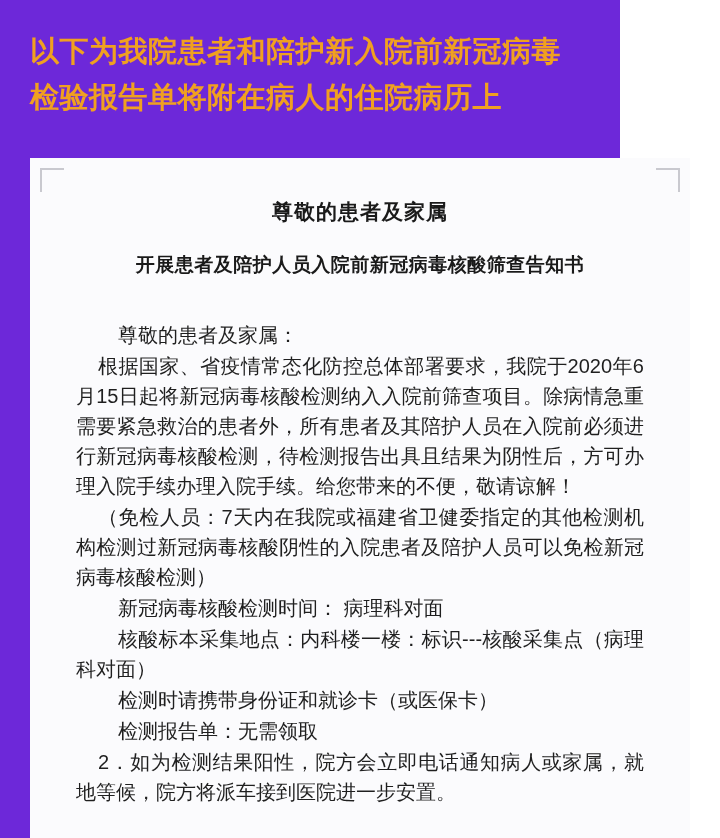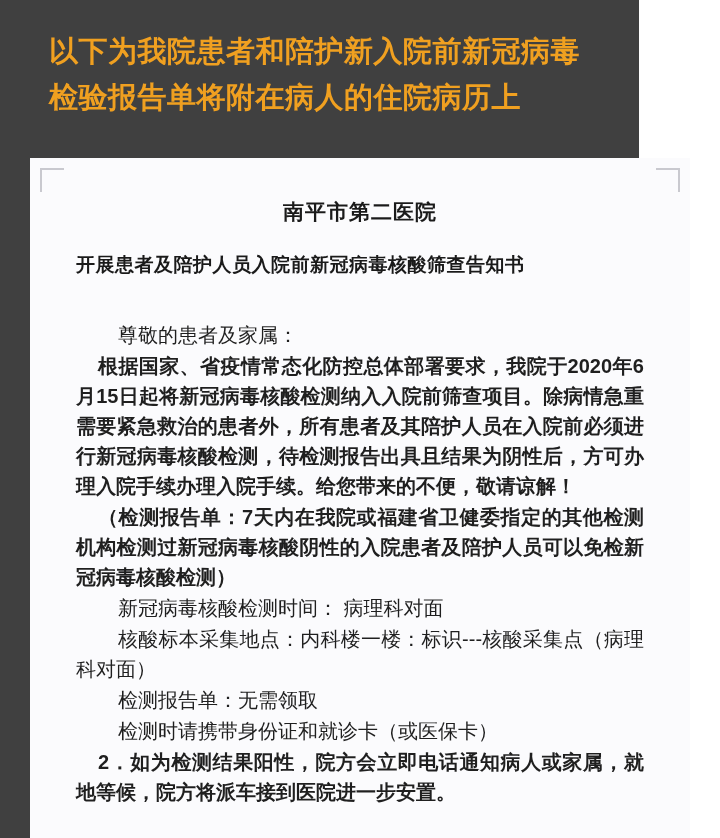--- a/index.html
+++ b/index.html
@@ -10,22 +10,21 @@
     width: 720px;
     height: 838px;
     background: #ffffff;
     font-family: "Liberation Sans", sans-serif;
     overflow: hidden;
   }
   .page {
     position: relative;
     width: 620px;
     height: 838px;
-    background: #404040;
-    padding-left: 19px;
+    background: #6d28d9;
   }
   .headline {
     padding: 28px 30px 0 30px;
   }
   .headline-line {
     color: #f0a020;
     font-size: 29px;
     font-weight: bold;
     line-height: 46px;
     letter-spacing: 0.5px;
@@ -61,65 +60,65 @@
   }
   .doc-title {
     text-align: center;
     font-size: 21px;
     font-weight: bold;
     color: #1a1a1a;
     letter-spacing: 1px;
     margin-top: 8px;
   }
   .doc-subtitle {
-    text-align: left;
+    text-align: center;
     font-size: 19px;
     font-weight: bold;
     color: #1a1a1a;
     letter-spacing: 0.5px;
     margin-top: 26px;
   }
   .body-block {
     margin-top: 42px;
   }
   .para {
     font-size: 20px;
     color: #1f1f1f;
     line-height: 30px;
     text-align: justify;
     margin: 0 0 1px 0;
   }
-  .para.indent1 { text-indent: 1.1em; font-weight: bold; }
+  .para.indent1 { text-indent: 1.1em; }
   .para.indent2 { text-indent: 2.1em; }
   .para.indent4 { text-indent: 4.6em; }
 </style>
 </head>
 <body>
 
 <div class="page">
 
   <div class="headline">
     <div class="headline-line">以下为我院患者和陪护新入院前新冠病毒</div>
     <div class="headline-line">检验报告单将附在病人的住院病历上</div>
   </div>
 
   <div class="doc-card">
     <span class="corner tl"></span>
     <span class="corner tr"></span>
 
     <div class="doc-inner">
-      <div class="doc-title">南平市第二医院</div>
+      <div class="doc-title">尊敬的患者及家属</div>
       <div class="doc-subtitle">开展患者及陪护人员入院前新冠病毒核酸筛查告知书</div>
 
       <div class="body-block">
         <p class="para indent2">尊敬的患者及家属：</p>
         <p class="para indent1">根据国家、省疫情常态化防控总体部署要求，我院于2020年6月15日起将新冠病毒核酸检测纳入入院前筛查项目。除病情急重需要紧急救治的患者外，所有患者及其陪护人员在入院前必须进行新冠病毒核酸检测，待检测报告出具且结果为阴性后，方可办理入院手续办理入院手续。给您带来的不便，敬请谅解！</p>
-        <p class="para indent1">（检测报告单：7天内在我院或福建省卫健委指定的其他检测机构检测过新冠病毒核酸阴性的入院患者及陪护人员可以免检新冠病毒核酸检测）</p>
+        <p class="para indent1">（免检人员：7天内在我院或福建省卫健委指定的其他检测机构检测过新冠病毒核酸阴性的入院患者及陪护人员可以免检新冠病毒核酸检测）</p>
         <p class="para indent2">新冠病毒核酸检测时间： 病理科对面</p>
         <p class="para indent2">核酸标本采集地点：内科楼一楼：标识---核酸采集点（病理科对面）</p>
+        <p class="para indent2">检测时请携带身份证和就诊卡（或医保卡）</p>
         <p class="para indent2">检测报告单：无需领取</p>
-        <p class="para indent2">检测时请携带身份证和就诊卡（或医保卡）</p>
         <p class="para indent1">2．如为检测结果阳性，院方会立即电话通知病人或家属，就地等候，院方将派车接到医院进一步安置。</p>
       </div>
     </div>
   </div>
 
 </div>
 
 </body></html>

